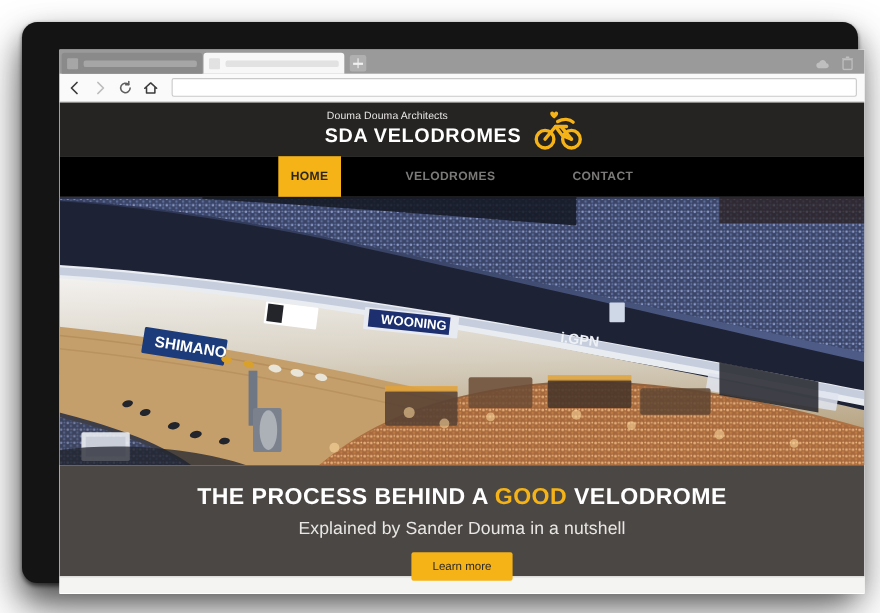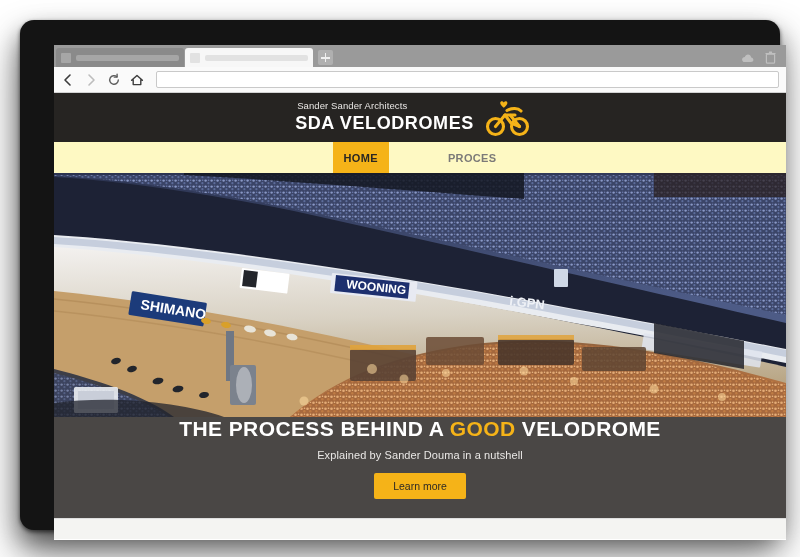--- a/index.html
+++ b/index.html
@@ -157,22 +157,22 @@
     font-size: 18px;
     font-weight: bold;
     letter-spacing: 0.6px;
     line-height: 23px;
   }
   #cyclist-icon { width: 46px; height: 40px; }
   #cyclist-icon svg { display: block; }
 
   
   #site-nav {
-    height: 31px;
-    background: #fef9c3;
+    height: 37px;
+    background: #000000;
     display: flex;
     align-items: stretch;
     justify-content: center;
     gap: 48px;
   }
   .nav-item {
     display: flex;
     align-items: center;
     padding: 0 11px;
     font-size: 11px;
@@ -195,32 +195,33 @@
     overflow: hidden;
     background: #3a3f55;
   }
   #hero-image svg { display: block; width: 100%; height: 100%; }
 
   
   #hero-caption {
     height: 101px;
     background: #4a4745;
     text-align: center;
+    padding-top: 17px;
   }
   #hero-heading {
     font-size: 21px;
     font-weight: bold;
     color: #ffffff;
     letter-spacing: 0.4px;
     line-height: 24px;
   }
   #hero-heading .hl { color: #f5b318; }
   #hero-subheading {
     margin-top: 8px;
-    font-size: 11px;
+    font-size: 16px;
     color: #e9e7e5;
     letter-spacing: 0.1px;
   }
   #learn-more-button {
     display: inline-block;
     margin-top: 12px;
     background: #f5b318;
     color: #2e2a24;
     font-size: 10.5px;
     padding: 7px 19px;
@@ -302,21 +303,21 @@
       </span>
 
       <div id="address-bar" title=""></div>
     </div>
 
     <div id="page-viewport">
 
       <header id="site-header">
         <div id="brand">
           <div id="brand-text">
-            <div id="brand-tagline">Sander Sander Architects</div>
+            <div id="brand-tagline">Douma Douma Architects</div>
             <div id="brand-title">SDA VELODROMES</div>
           </div>
           <span id="cyclist-icon">
             <svg viewBox="0 0 46 40">
               <g fill="none" stroke="#f5b318" stroke-width="3.1" stroke-linecap="round" stroke-linejoin="round">
                 <circle cx="10.5" cy="28.5" r="8"></circle>
                 <circle cx="34.5" cy="28.5" r="8"></circle>
                 <path d="M10.5 28.5 L20 17 L30 17"></path>
                 <path d="M34.5 28.5 L25.5 17.5"></path>
                 <path d="M20 17 L26 25 L34.5 28.5"></path>
@@ -326,21 +327,24 @@
             </svg>
           </span>
         </div>
       </header>
 
       <nav id="site-nav">
         <div class="nav-item active">
           <span>HOME</span>
         </div>
         <div class="nav-item">
-          <span>PROCES</span>
+          <span>VELODROMES</span>
+        </div>
+        <div class="nav-item">
+          <span>CONTACT</span>
         </div>
       </nav>
 
       <div id="hero-image" title="Indoor velodrome with wooden track, cyclists racing and a crowded infield">
         <svg viewBox="0 0 732 244" preserveAspectRatio="none">
           <defs>
             <linearGradient id="standsGrad" x1="0" y1="0" x2="0.25" y2="1">
               <stop offset="0" stop-color="#2b3350"></stop>
               <stop offset="1" stop-color="#4d5b86"></stop>
             </linearGradient>

